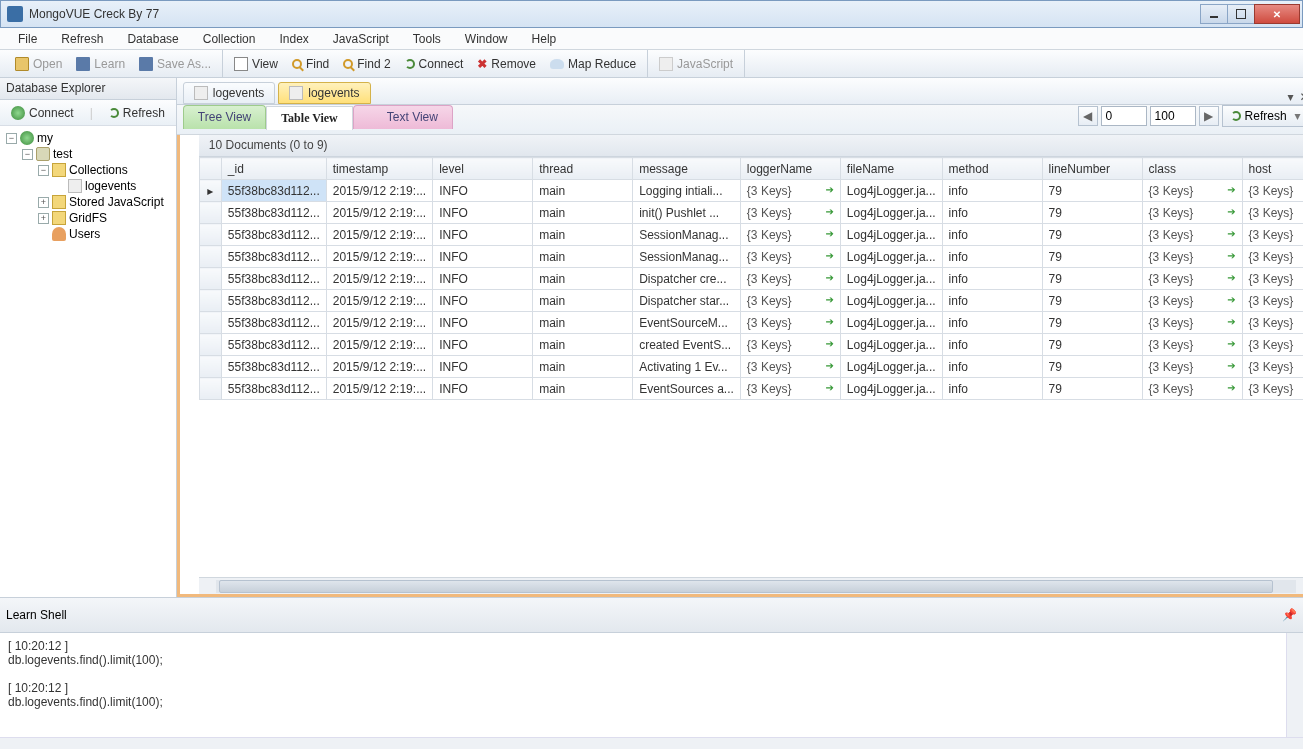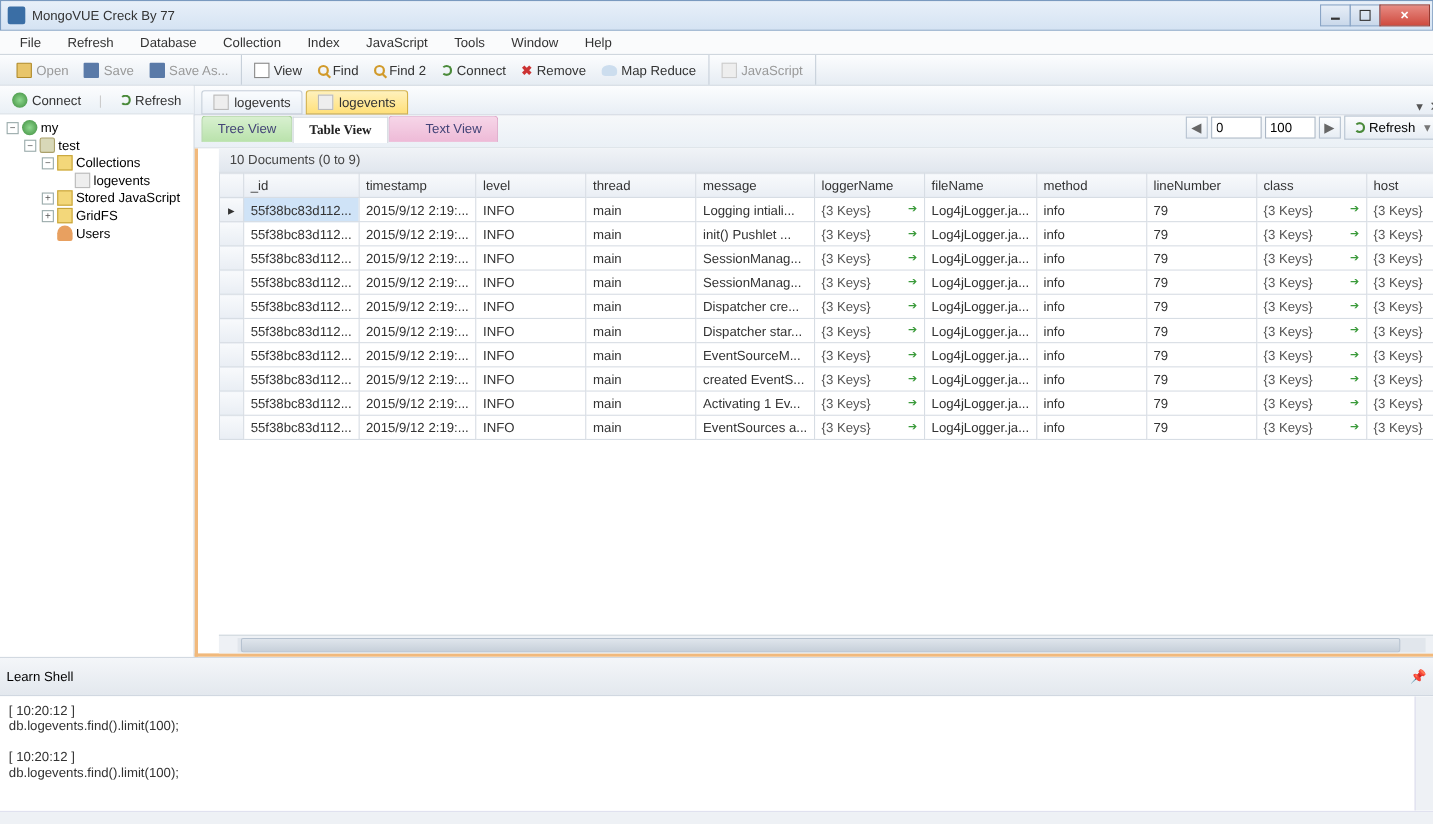--- a/index.html
+++ b/index.html
@@ -126,21 +126,21 @@
 </div>
 
 <div class="toolbar">
   <div class="tool-group">
     <div class="tool-btn">
         <span class="ic ic-open"></span>
         <span>Open</span>
       </div>
     <div class="tool-btn">
         <span class="ic ic-save"></span>
-        <span>Save</span>
+        <span>Learn</span>
       </div>
     <div class="tool-btn">
         <span class="ic ic-save"></span>
         <span>Save As...</span>
       </div>
   </div>
   <div class="tool-group">
     <div class="tool-btn enabled">
         <span class="ic ic-view"></span>
         <span>View</span>
@@ -170,20 +170,21 @@
     <div class="tool-btn">
         <span class="ic ic-js"></span>
         <span>JavaScript</span>
       </div>
   </div>
 </div>
 
 <div class="main-area">
 
   <div class="left-panel">
+    <div class="panel-header">Database Explorer</div>
     <div class="panel-toolbar">
       <div class="tool-btn enabled">
           <span class="nic nic-globe"></span>
           <span>Connect</span>
         </div>
       <div class="tool-btn" style="color:#ccc">|</div>
       <div class="tool-btn enabled">
           <span class="ic ic-update"></span>
           <span>Refresh</span>
         </div>

